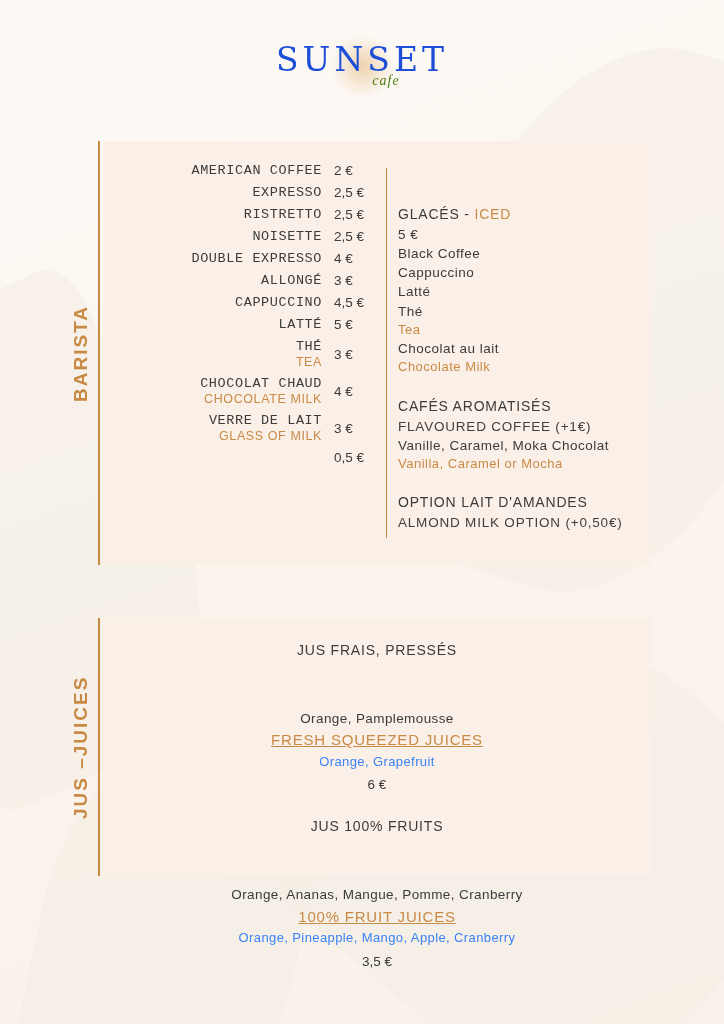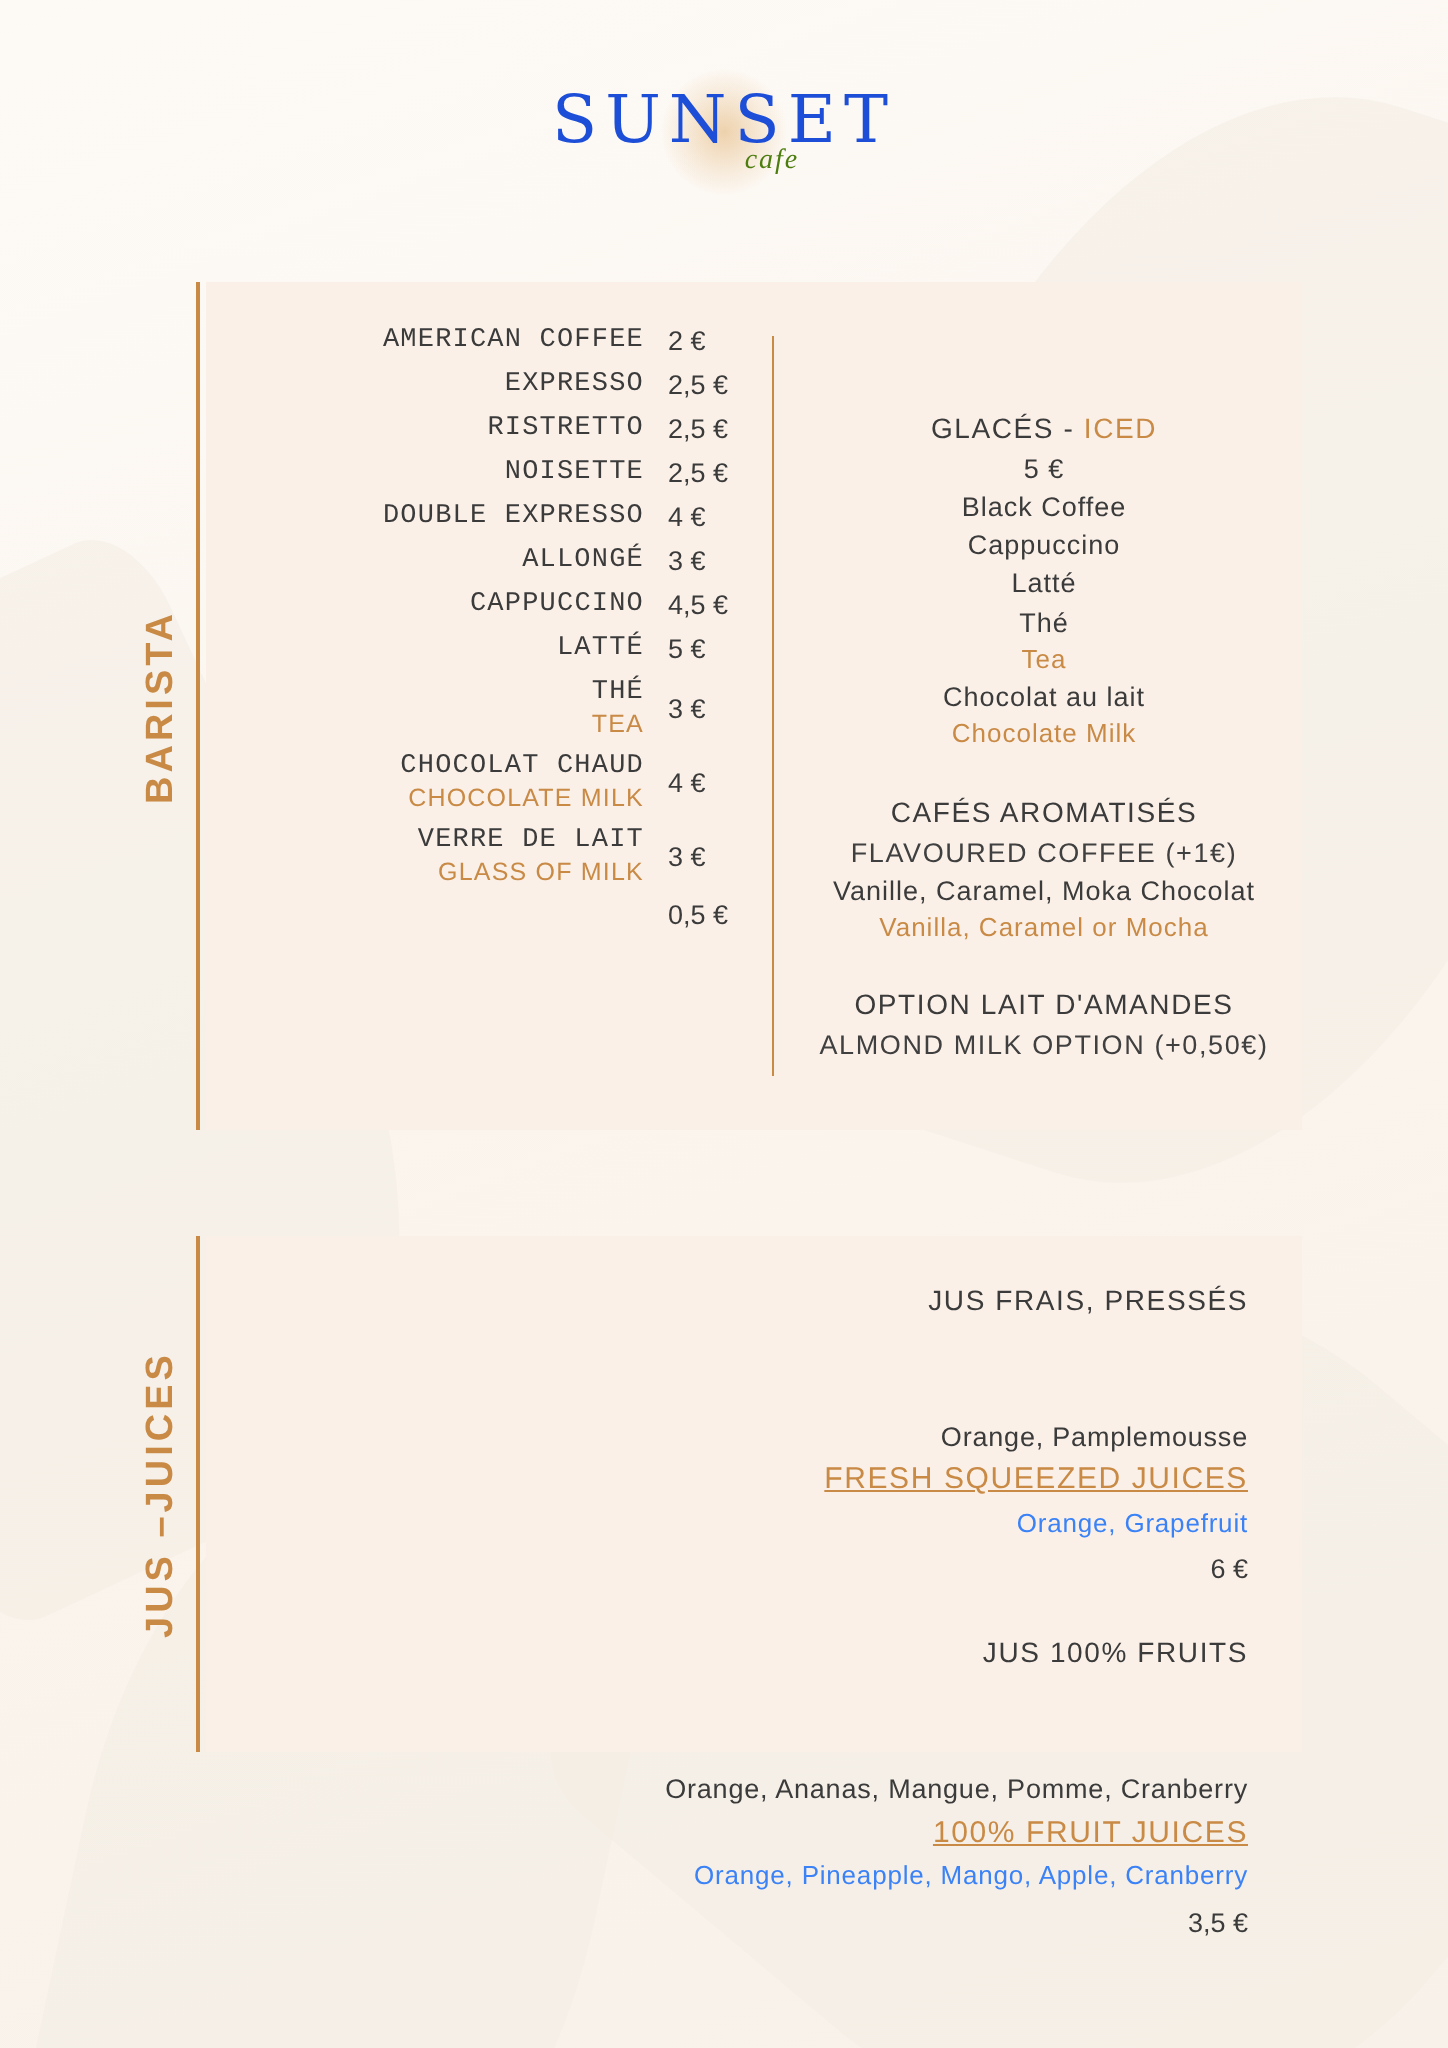--- a/index.html
+++ b/index.html
@@ -166,21 +166,20 @@
     color: #3b3b3b;
     white-space: nowrap;
   }
 
   
   .right-col {
     position: absolute;
     left: 398px;
     top: 205px;
     width: 248px;
-    text-align: center;
     z-index: 6;
   }
   .blk { margin-bottom: 20px; }
   .blk:last-child { margin-bottom: 16px; }
   .line-fr {
     font-size: 13.5px;
     color: #3b3b3b;
     letter-spacing: .5px;
     line-height: 1.42;
   }
@@ -206,21 +205,21 @@
 
   
   .juice-col {
     position: absolute;
     left: 130px;
     top: 640px;
     width: 494px;
     text-align: center;
     z-index: 6;
   }
-  .juice-blk { margin-bottom: 24px; text-align: right; }
+  .juice-blk { margin-bottom: 24px; }
   .juice-blk:last-child { margin-bottom: 0; }
   .j-fr-title { font-size: 14px; color: #3b3b3b; letter-spacing: .8px; line-height: 1.5; }
   .j-fr-sub   { font-size: 13.5px; color: #3b3b3b; letter-spacing: .4px; line-height: 1.5; margin-top: 48px; }
   .j-en-title { font-size: 15px; color: #c98a46; letter-spacing: .8px; line-height: 1.5; text-decoration: underline; }
   .j-en-sub   { font-size: 13px; color: #3b82f6; letter-spacing: .4px; line-height: 1.5; }
   .j-price    { font-size: 13.5px; color: #3b3b3b; margin-top: 6px; }
 </style>
 </head>
 <body>
 

